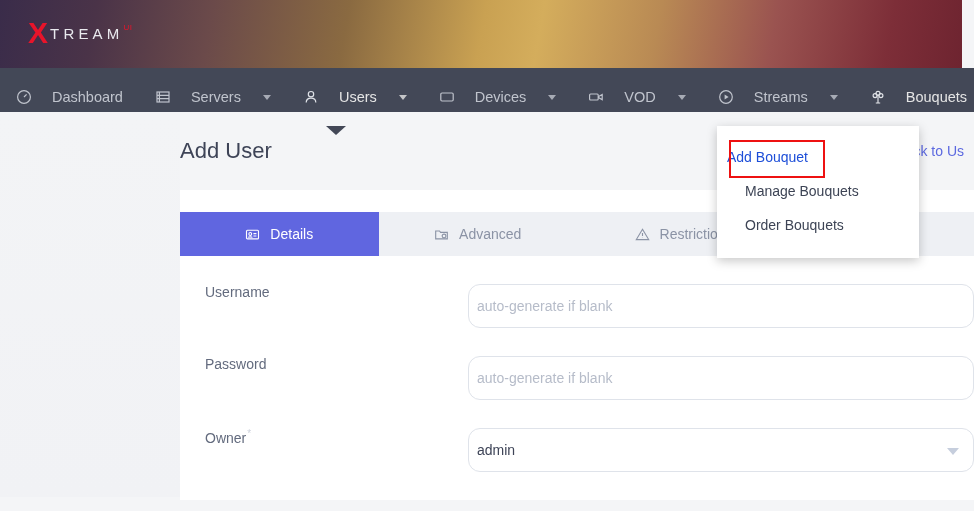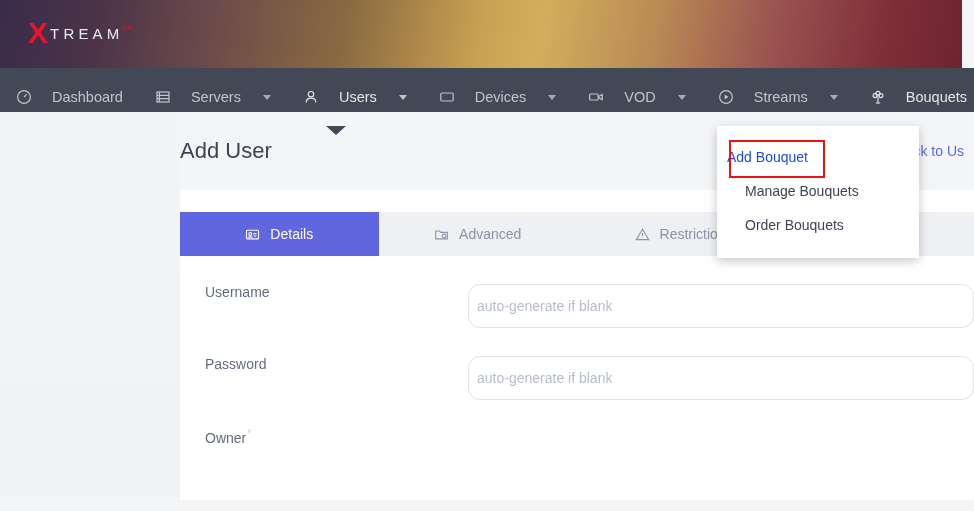--- a/index.html
+++ b/index.html
@@ -444,20 +444,24 @@
         <div class="form-label">Password</div>
         <div class="field">
           <span class="ph">auto-generate if blank</span>
         </div>
       </div>
 
       <div class="form-row">
         <div class="form-label">
           <span>Owner</span><span class="req">*</span>
         </div>
+        <div class="field">
+          <span>admin</span>
+          <span class="sel-caret"></span>
+        </div>
       </div>
 
     </div>
   </div>
 </div>
 
 <div class="dropdown">
   <div class="dd-item highlight">Add Bouquet</div>
   <div class="dd-item">Manage Bouquets</div>
   <div class="dd-item">Order Bouquets</div>

